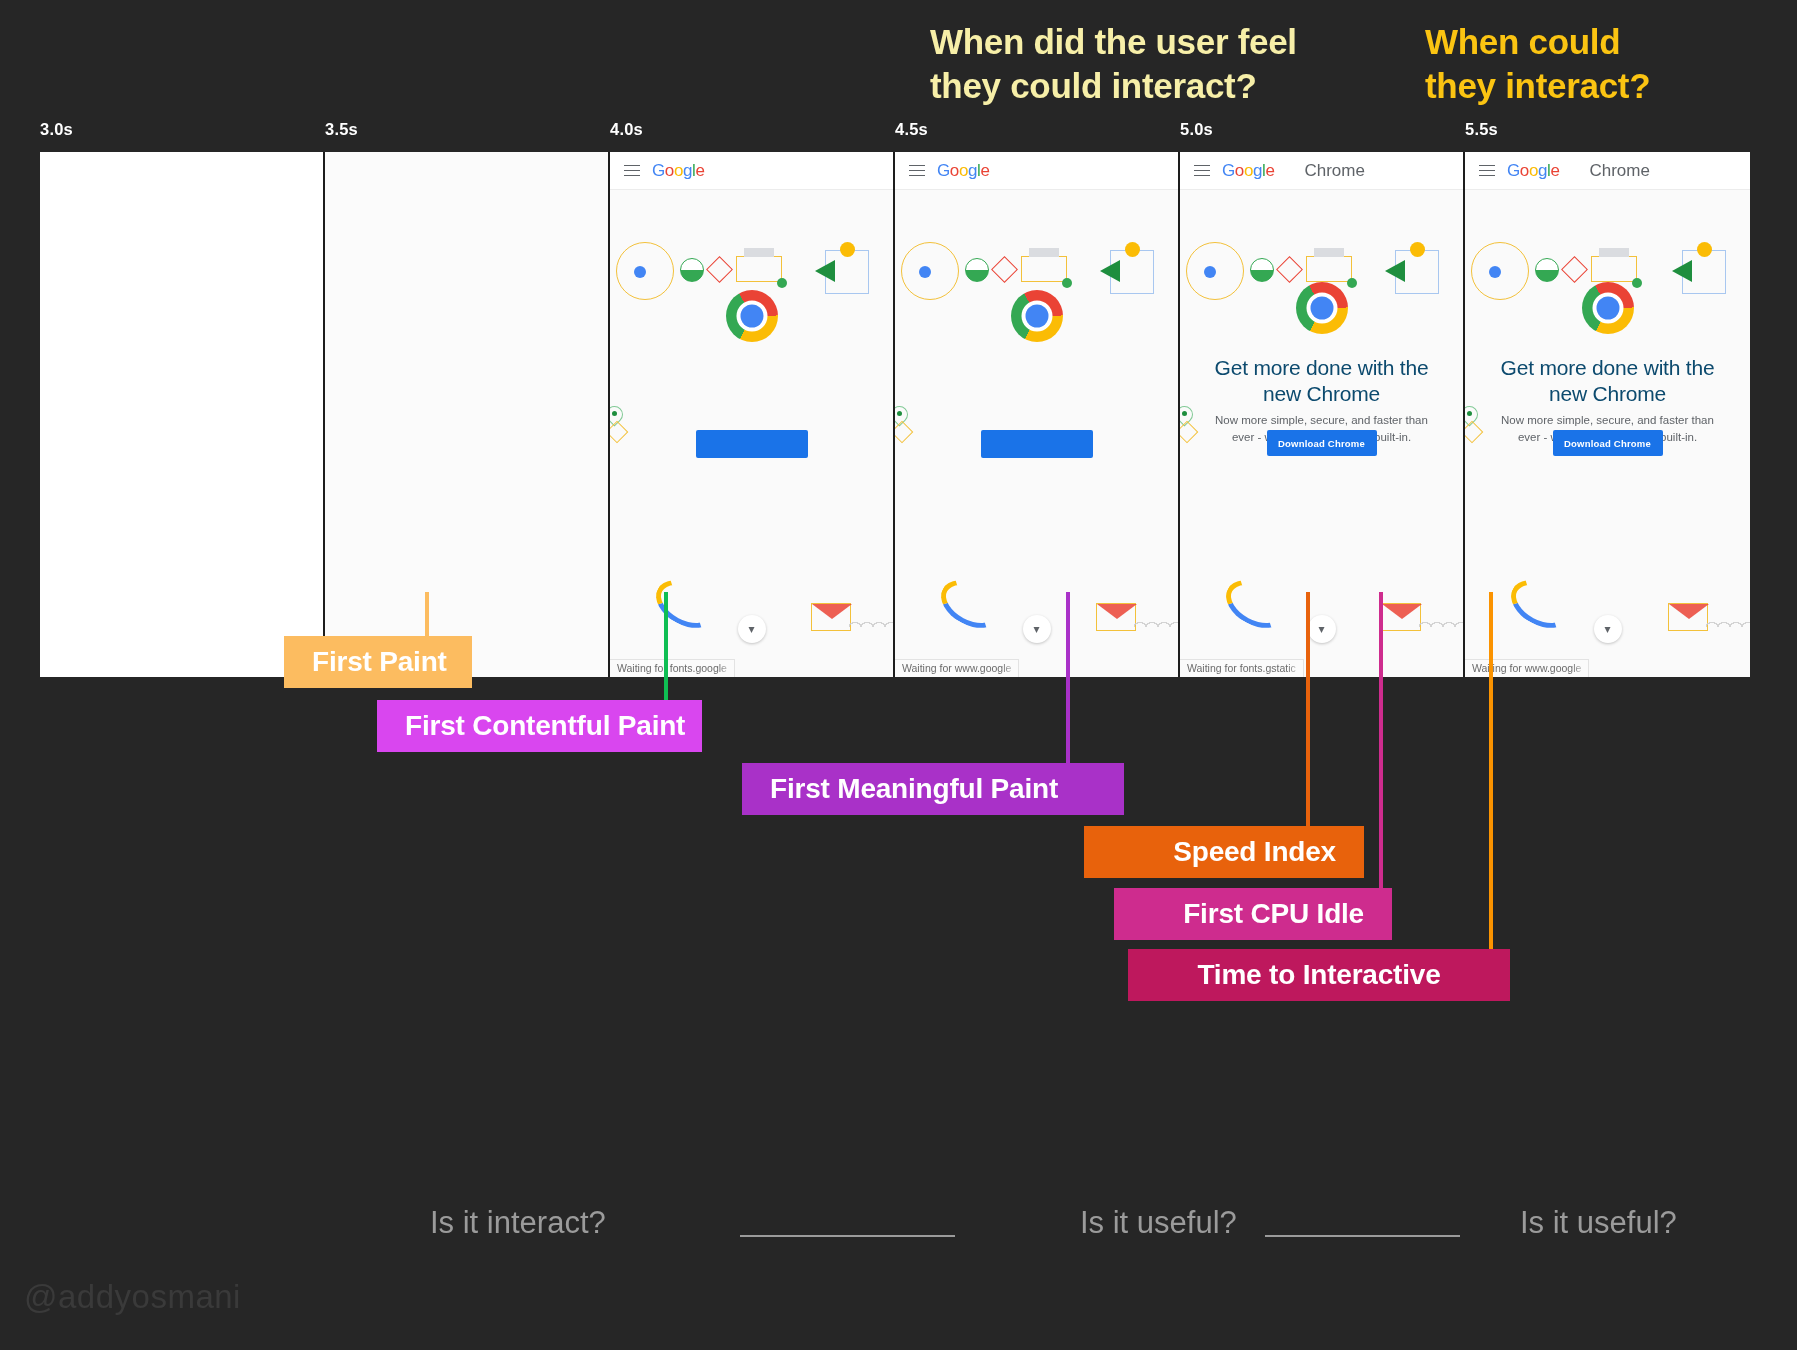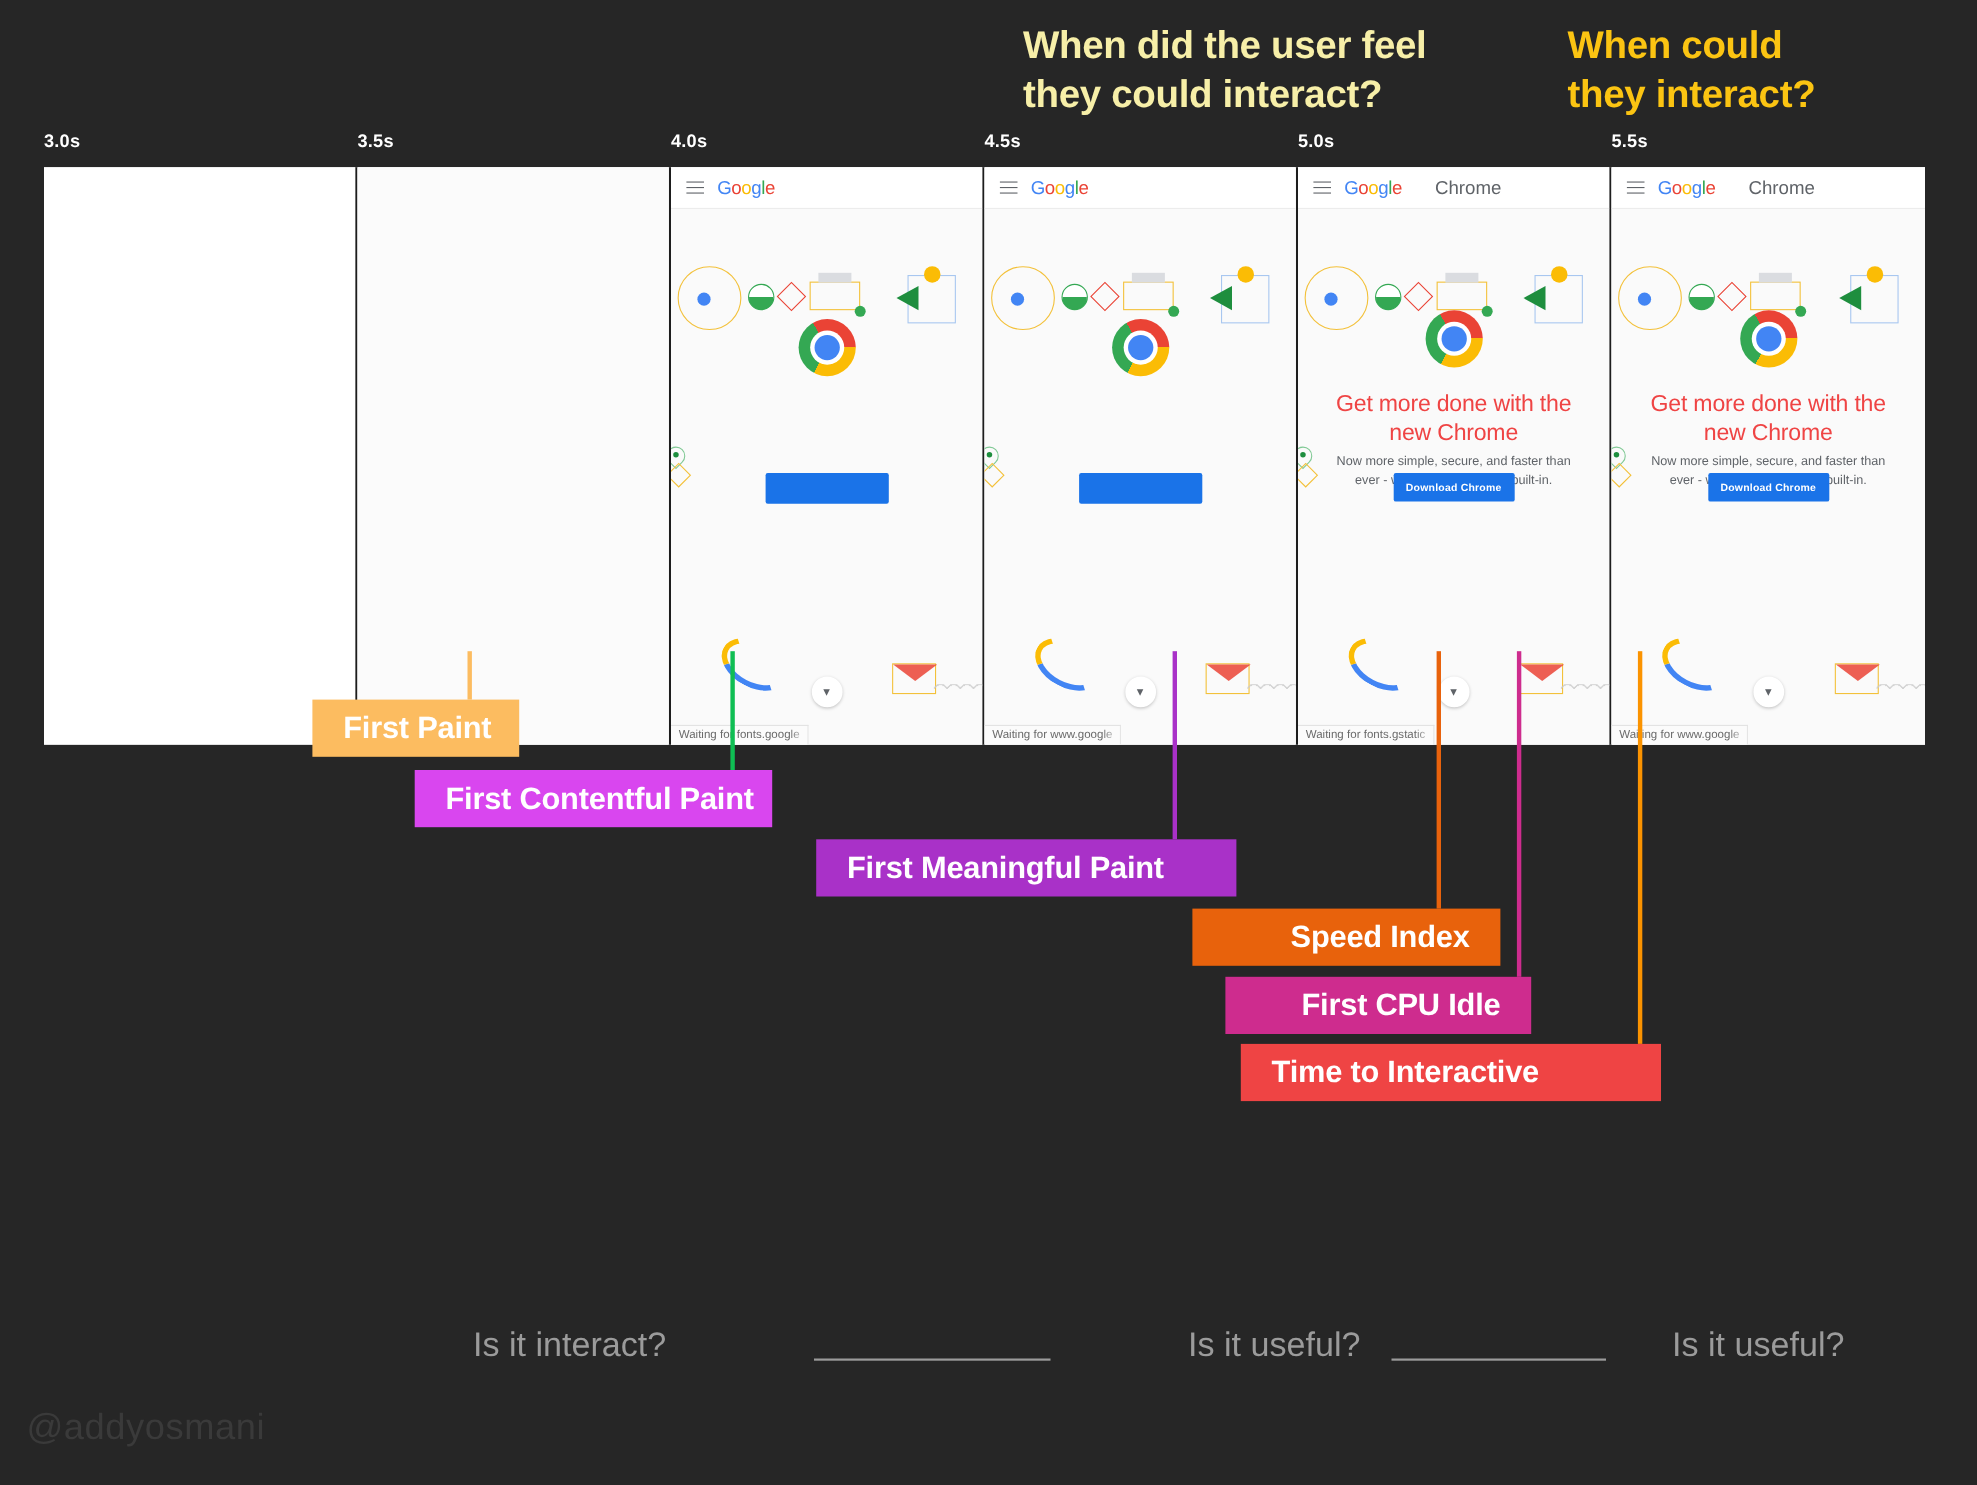--- a/index.html
+++ b/index.html
@@ -74,21 +74,21 @@
       border-top:11px solid transparent; border-bottom:11px solid transparent; border-right:20px solid #1e8e3e; }
 
   
   .chrome-ball { position:absolute; width:52px; height:52px; border-radius:50%;
      background: conic-gradient(from -30deg, #EA4335 0 33%, #FBBC05 33% 66%, #34A853 66% 100%);
      left:50%; transform:translateX(-50%); top:100px; }
   .chrome-ball::after { content:""; position:absolute; left:50%; top:50%; transform:translate(-50%,-50%);
      width:23px; height:23px; border-radius:50%; background:#4285F4; box-shadow:0 0 0 4px #fff; }
 
   .headline { position:absolute; left:16px; right:16px; top:165px; text-align:center;
-     font-size:21px; color:#ef4444; line-height:1.22; font-weight:400; letter-spacing:-0.2px; }
+     font-size:21px; color:#0c4a6e; line-height:1.22; font-weight:400; letter-spacing:-0.2px; }
   .subline  { position:absolute; left:24px; right:24px; top:222px; text-align:center;
      font-size:11.5px; color:#5f6368; line-height:1.45; }
 
   .cta { position:absolute; left:50%; transform:translateX(-50%); top:240px;
      width:110px; height:26px; background:#1a73e8; border-radius:2px;
      display:flex; align-items:center; justify-content:center;
      color:#fff; font-size:9.5px; font-weight:700; letter-spacing:.2px; }
   .cta.blank { color:transparent; width:112px; height:28px; }
 
   
@@ -347,21 +347,21 @@
       </div>
       <div class="conn" style="left: 1306px; top: 592px; height: 234px; background: rgb(232, 98, 12);"></div>
       <div class="badge" style="left: 1084px; top: 826px; width: 280px; background: rgb(232, 98, 12); justify-content: flex-end;">
         <span>Speed Index</span>
       </div>
       <div class="conn" style="left: 1379px; top: 592px; height: 296px; background: rgb(206, 44, 142);"></div>
       <div class="badge" style="left: 1114px; top: 888px; width: 278px; background: rgb(206, 44, 142); justify-content: flex-end;">
         <span>First CPU Idle</span>
       </div>
       <div class="conn" style="left: 1489px; top: 592px; height: 357px; background: rgb(251, 147, 0);"></div>
-      <div class="badge" style="left: 1128px; top: 949px; width: 382px; background: #ef4444; justify-content: flex-start;">
+      <div class="badge" style="left: 1128px; top: 949px; width: 382px; background: #be185d; justify-content: center;">
         <span>Time to Interactive</span>
       </div>
     </div>
 
   <div class="qrow" id="qrow">
       <div class="qtext" style="left: 430px;">Is it interact?</div>
       <div class="qtext" style="left: 1080px;">Is it useful?</div>
       <div class="qtext" style="left: 1520px;">Is it useful?</div>
       <div class="qline" style="left: 740px; width: 215px;"></div>
       <div class="qline" style="left: 1265px; width: 195px;"></div>

